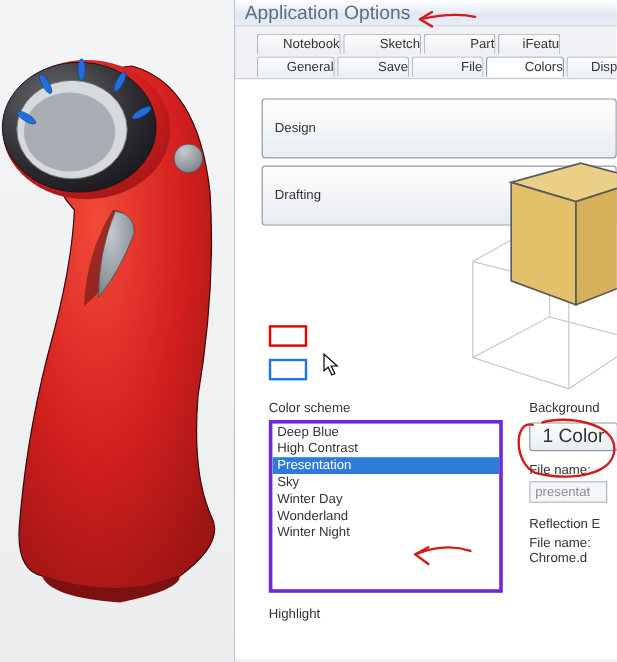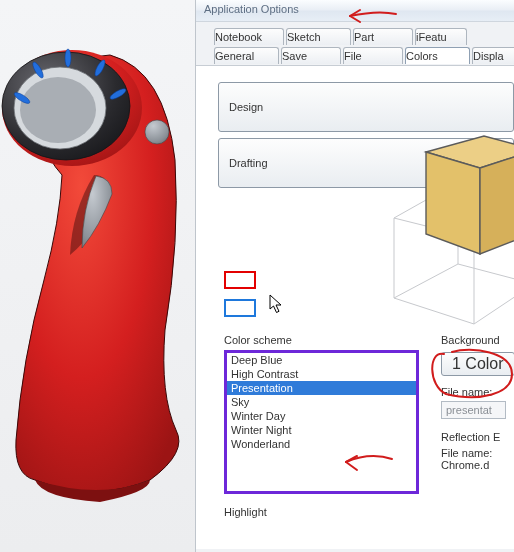--- a/index.html
+++ b/index.html
@@ -25,40 +25,40 @@
     left: 195px; top: 0;
     right: 0; bottom: 0;
     border-left: 1px solid #bfc5cc;
     background: #f0f2f5;
   }
   .titlebar {
     height: 22px;
     background: linear-gradient(#fbfdff, #e9eef5 48%, #dfe7f1 52%, #e7eef6);
     border-bottom: 1px solid #cfd6de;
     color: #5d6e83;
-    font-size: 11px;
+    font-size: 16px;
     padding: 3px 8px 0 8px;
   }
   .tabs {
     padding: 6px 6px 0 18px;
   }
   .tabrow {
     display: flex;
     gap: 2px;
     margin-bottom: 2px;
   }
   .tab {
     border: 1px solid #aeb6bf;
     border-bottom: none;
     border-radius: 3px 3px 0 0;
     background: linear-gradient(#fdfdfd, #eceff3);
     padding: 2px 0;
     font-size: 11px;
     color: #333;
-    text-align: left;
+    text-align: right;
     flex: 0 0 auto;
     cursor: pointer;
     white-space: nowrap;
   }
   .tab.w1 { width: 70px; }
   .tab.w2 { width: 65px; }
   .tab.w3 { width: 60px; }
   .tab.w4 { width: 70px; }
   .tab.active {
     background: #fff;
@@ -297,22 +297,22 @@
     </div>
 
     <div class="color-scheme">
       <span class="group-label" style="position:static">Color scheme</span>
       <div class="listbox" id="scheme-list">
           <div>Deep Blue</div>
           <div>High Contrast</div>
           <div class="sel">Presentation</div>
           <div>Sky</div>
           <div>Winter Day</div>
+          <div>Wonderland</div>
           <div>Winter Night</div>
-          <div>Wonderland</div>
         </div>
     </div>
 
     <div class="bg-group">
       <span>Background</span><br>
       <span class="bg-btn">1 Color</span>
       <span class="file-label">File name:</span>
       <input class="file-input" readonly="" value="presentat" style="">
       <span class="refl-label">Reflection E</span>
       <span class="file-label" style="margin-top:4px">File name:</span>

